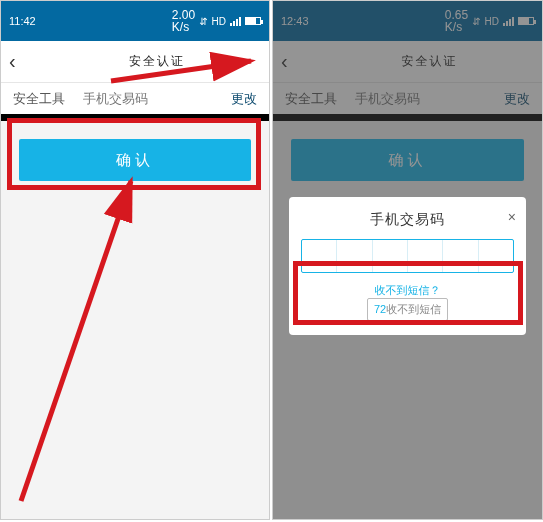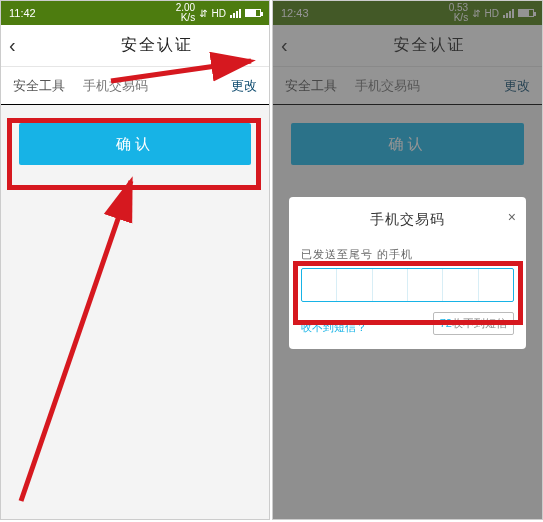--- a/index.html
+++ b/index.html
@@ -20,31 +20,31 @@
     border: 1px solid #ccc;
   }
   .phone-b { width: 271px; }
   .overlay {
     position: absolute; inset: 0;
     background: rgba(60,60,60,0.55);
     pointer-events: none;
   }
   
   .statusbar {
-    height: 24px;
-    background: #4d7c0f;
+    height: 40px;
+    background: #0369a1;
     color: #fff;
     display: flex;
     align-items: center;
     padding: 12px 8px;
     font-size: 11px;
     justify-content: space-between;
   }
   .statusbar .right { display: flex; gap: 4px; align-items: center; font-size: 10px; }
-  .statusbar .right .net { font-size: 10px; line-height: 1; text-align: right; margin-left: 16px; }
+  .statusbar .right .net { font-size: 12px; line-height: 1; text-align: left; margin-left: 16px; }
   .bars, .batt {
     display: inline-flex; align-items: flex-end; gap: 1px; height: 10px;
   }
   .bars span { width: 2px; background: #fff; display: inline-block; }
   .bars span:nth-child(1){height:3px}
   .bars span:nth-child(2){height:5px}
   .bars span:nth-child(3){height:7px}
   .bars span:nth-child(4){height:9px}
   .batt {
     width: 16px; height: 8px; border:1px solid #fff; position: relative;
@@ -58,31 +58,31 @@
     background: #fff;
     display: flex;
     align-items: center;
     justify-content: center;
     position: relative;
     border-bottom: 1px solid #e6e6e6;
   }
   .header .back {
     position: absolute; left: 8px; font-size: 20px; color: #333;
   }
-  .header .title { font-size: 16px; letter-spacing: 2px; color:#222;margin-left:44px; }
+  .header .title { font-size: 12px; letter-spacing: 2px; color:#222;margin-left:44px; }
 
   
   .row {
     height: 38px;
     background: #fff;
     display: flex;
     align-items: center;
     padding: 0 12px;
     color: #555;
-    border-bottom: 1px solid #000000;
+    border-bottom: 7px solid #000000;
     font-size: 13px;
   }
   .row .left { width: 70px; }
   .row .mid { flex: 1; color:#777; }
   .row .link { color: #0c4a6e; text-align: left; margin-left: 44px; }
 
   
   .btn {
     margin: 18px 18px 0;
     height: 42px;
@@ -123,22 +123,22 @@
   }
   .dialog .sub {
     font-size: 11px; color:#666; margin: 8px 0 6px; letter-spacing:1px;
   }
   .pinbox {
     display: flex; height: 34px; border:1px solid #17b3e6; border-radius:2px;
   }
   .pinbox div { flex:1; border-right:1px solid #d8eef6; }
   .pinbox div:last-child { border-right:none; }
   .dialog .foot {
-    display:flex; justify-content:space-between; align-items:flex-end;
-    margin-top:10px; font-size:11px;
+    display:flex; justify-content:space-between; align-items:center;
+    margin-top:10px; font-size:11px;flex-direction:column;
   }
   .foot .help { color:#17b3e6; }
   .foot .resend {
     border:1px solid #bbb; border-radius:2px; padding:3px 6px; color:#888;
   }
   .foot .resend .sec { color:#17b3e6; }
 
   
   .arrow {
     position:absolute; pointer-events:none; z-index:40;
@@ -195,21 +195,21 @@
         </marker>
       </defs>
     <line x1="10" y1="330" x2="120" y2="10" stroke="#d6181f" stroke-width="5" marker-end="url(#ah2)"></line>
   </svg>
 </div>
 
 <div class="phone phone-b">
   <div class="statusbar">
     <span>12:43</span>
     <span class="right">
-      <span class="net" style="white-space:pre">0.53
+      <span class="net" style="white-space:pre">0.65
 K/s</span>
       <span>⇵</span>
       <span>HD</span>
       <span class="bars">
           <span></span>
           <span></span>
           <span></span>
           <span></span>
         </span>
       <span class="batt">
@@ -226,21 +226,20 @@
     <span class="mid">手机交易码</span>
     <span class="link">更改</span>
   </div>
   <div class="btn">确认</div>
 
   <div class="overlay"></div>
 
   <div class="dialog">
     <div class="dtitle">手机交易码</div>
     <div class="close">×</div>
-    <div class="sub">已发送至尾号   的手机</div>
     <div class="pinbox">
       <div></div>
         <div></div>
         <div></div>
         <div></div>
         <div></div>
         <div></div>
     </div>
     <div class="foot">
       <span class="help">收不到短信？</span>

